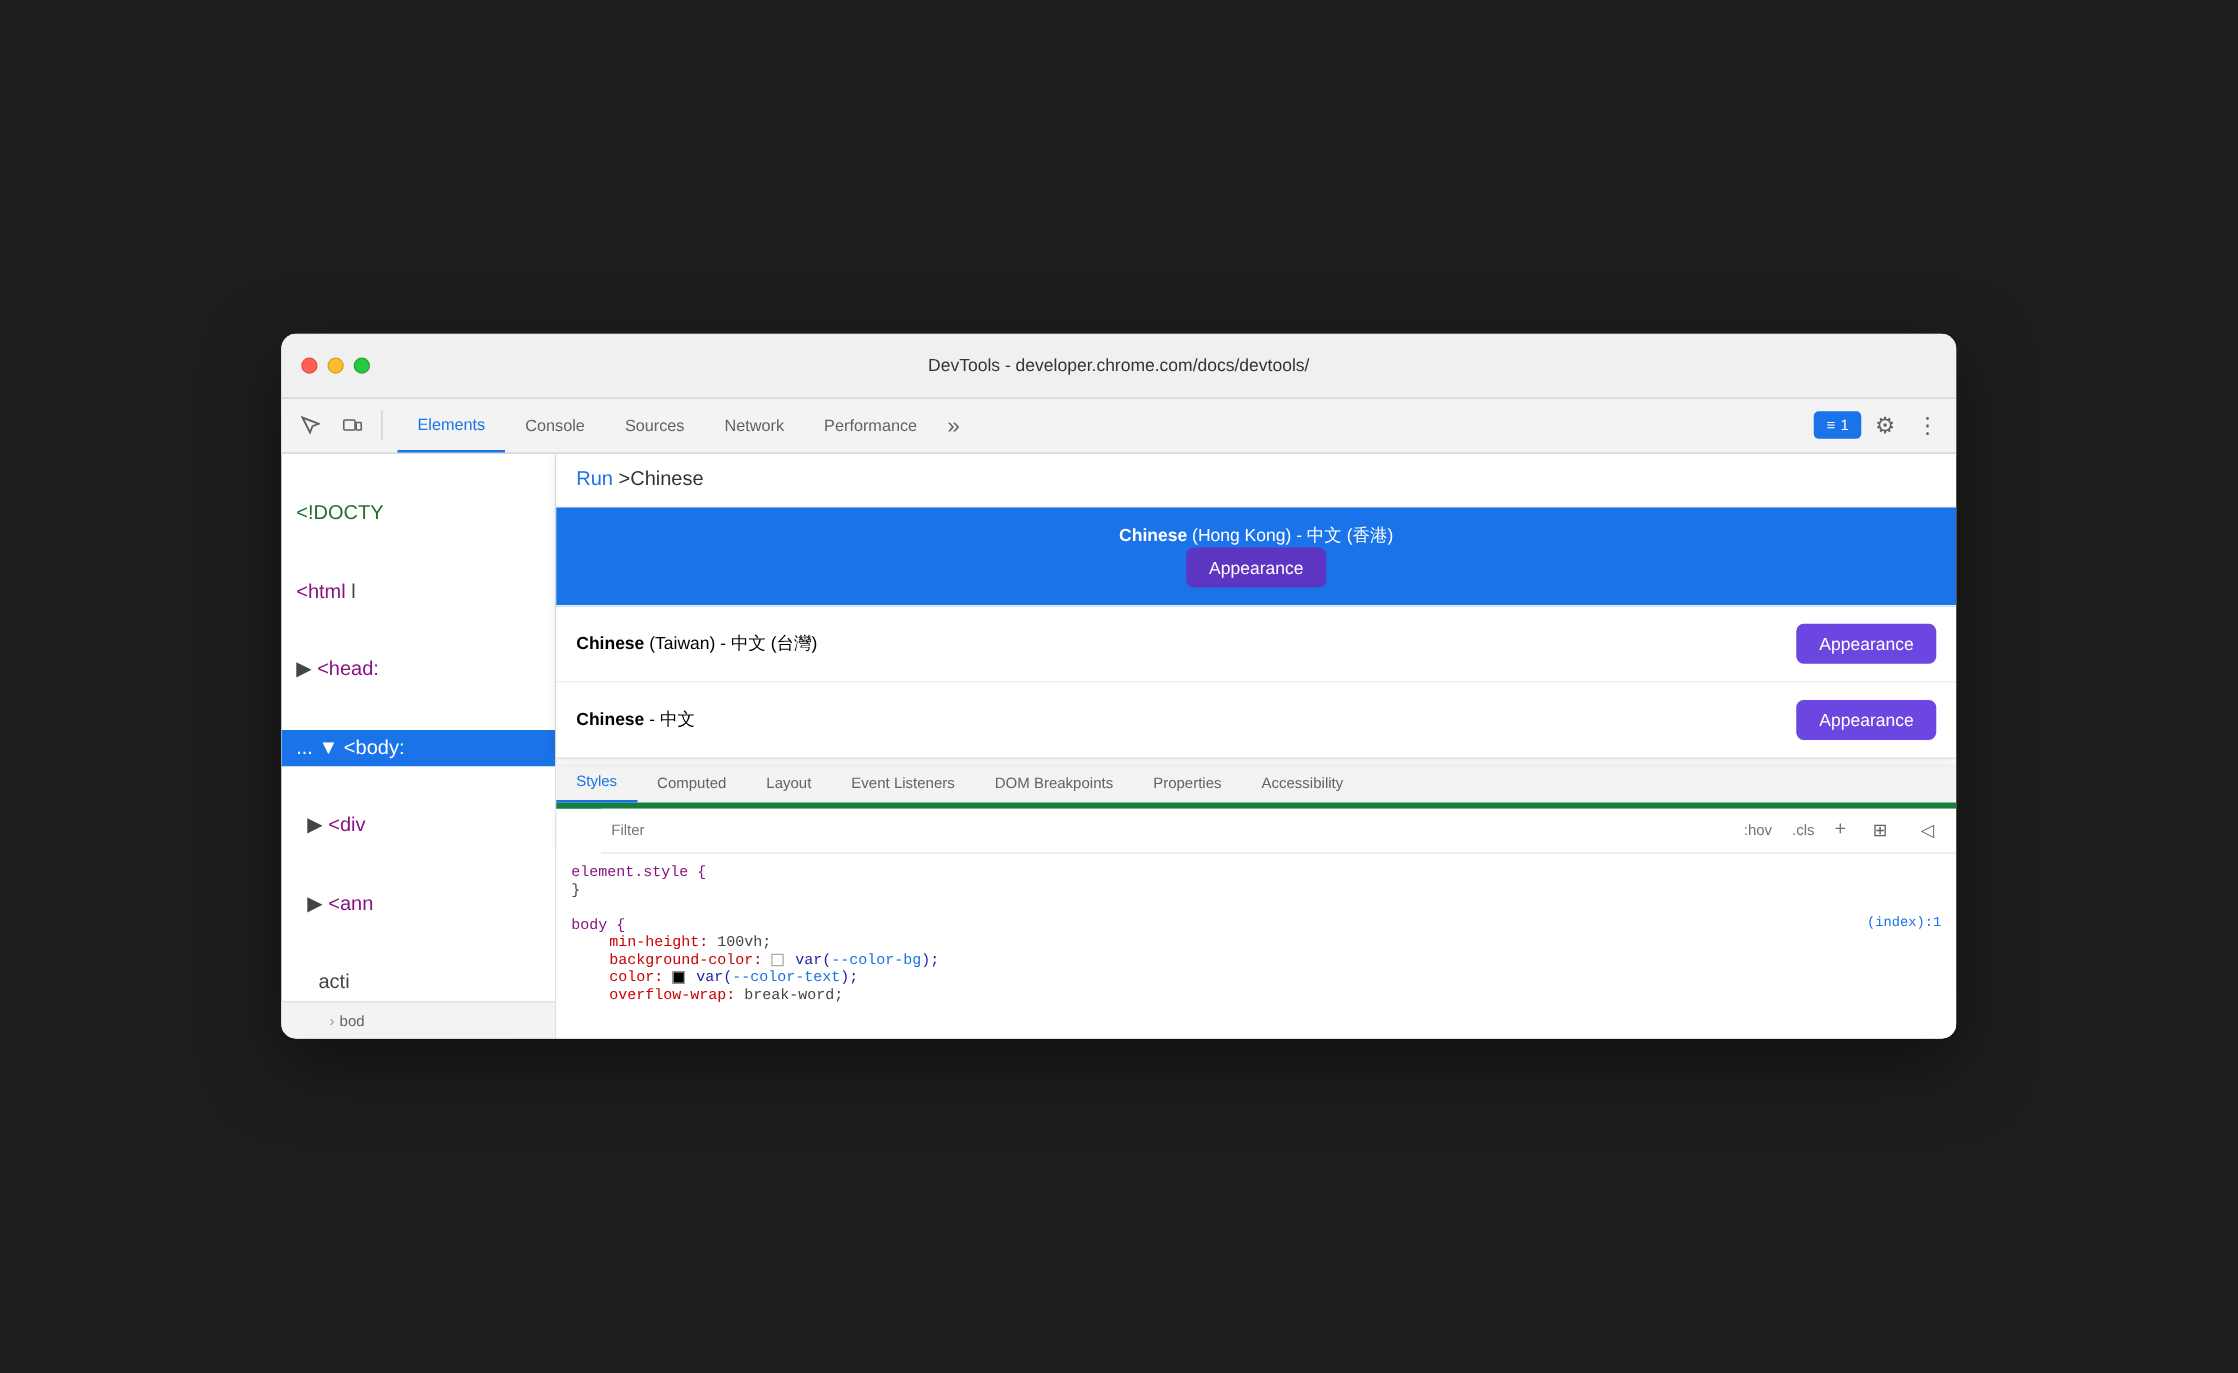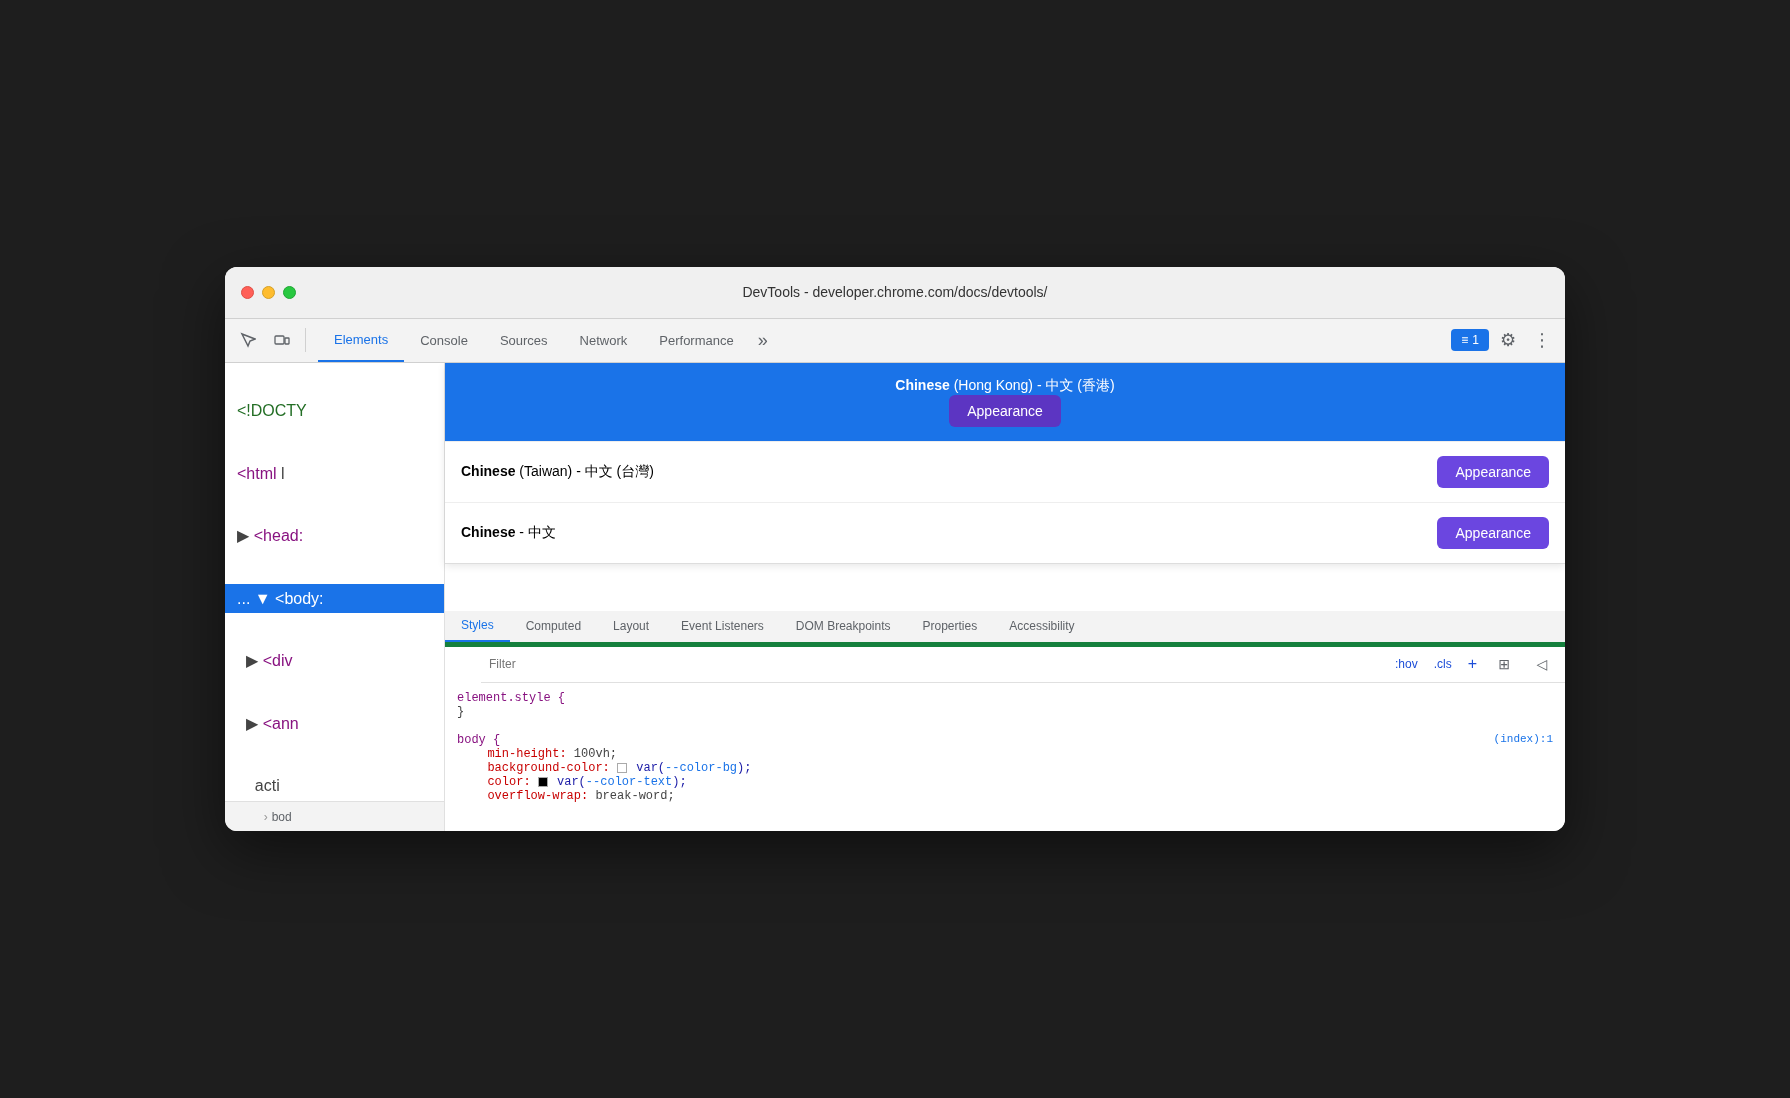--- a/index.html
+++ b/index.html
@@ -245,21 +245,21 @@
     .filter-input {
       flex: 1;
       border: none;
       outline: none;
       font-size: 12px;
       color: #333;
       background: transparent;
     }
     .filter-action-btn {
       font-size: 12px;
-      color: #1d4ed8;
+      color: #737373;
       cursor: pointer;
       padding: 2px 4px;
       border-radius: 3px;
     }
     
     .css-content {
       flex: 1;
       padding: 8px 12px;
       font-family: 'Courier New', monospace;
       font-size: 12px;
@@ -406,20 +406,24 @@
       <div class="breadcrumb-bar">
         <span class="breadcrumb-item active">html</span>
         <span style="color:#999">›</span>
         <span class="breadcrumb-item">bod</span>
       </div>
     </div>
 
     <div class="right-main">
 
       <div class="dropdown-area">
+        <div class="dropdown-search">
+          <span class="run-text">Run</span>
+          <span> &gt;Chinese</span>
+        </div>
 
         <div class="dropdown-item highlighted">
           <span class="dropdown-item-text">
             <strong>Chinese</strong> (Hong Kong) - 中文 (香港)
           </span>
           <button class="appearance-btn">Appearance</button>
         </div>
 
         <div class="dropdown-item">
           <span class="dropdown-item-text">

